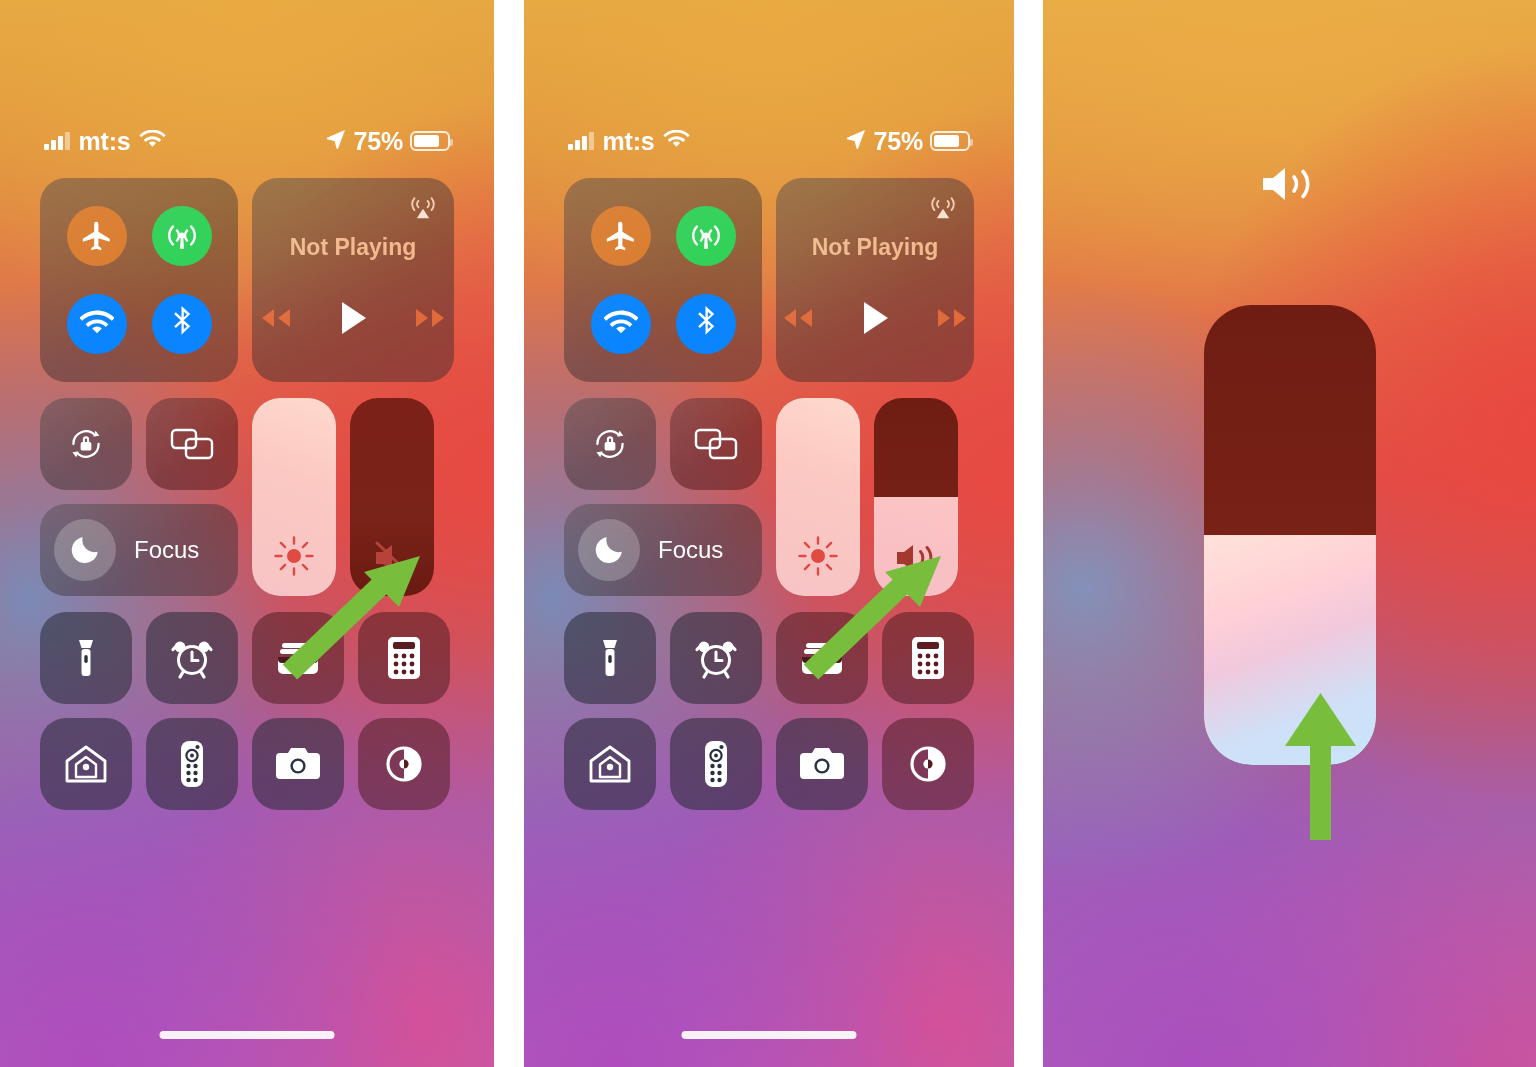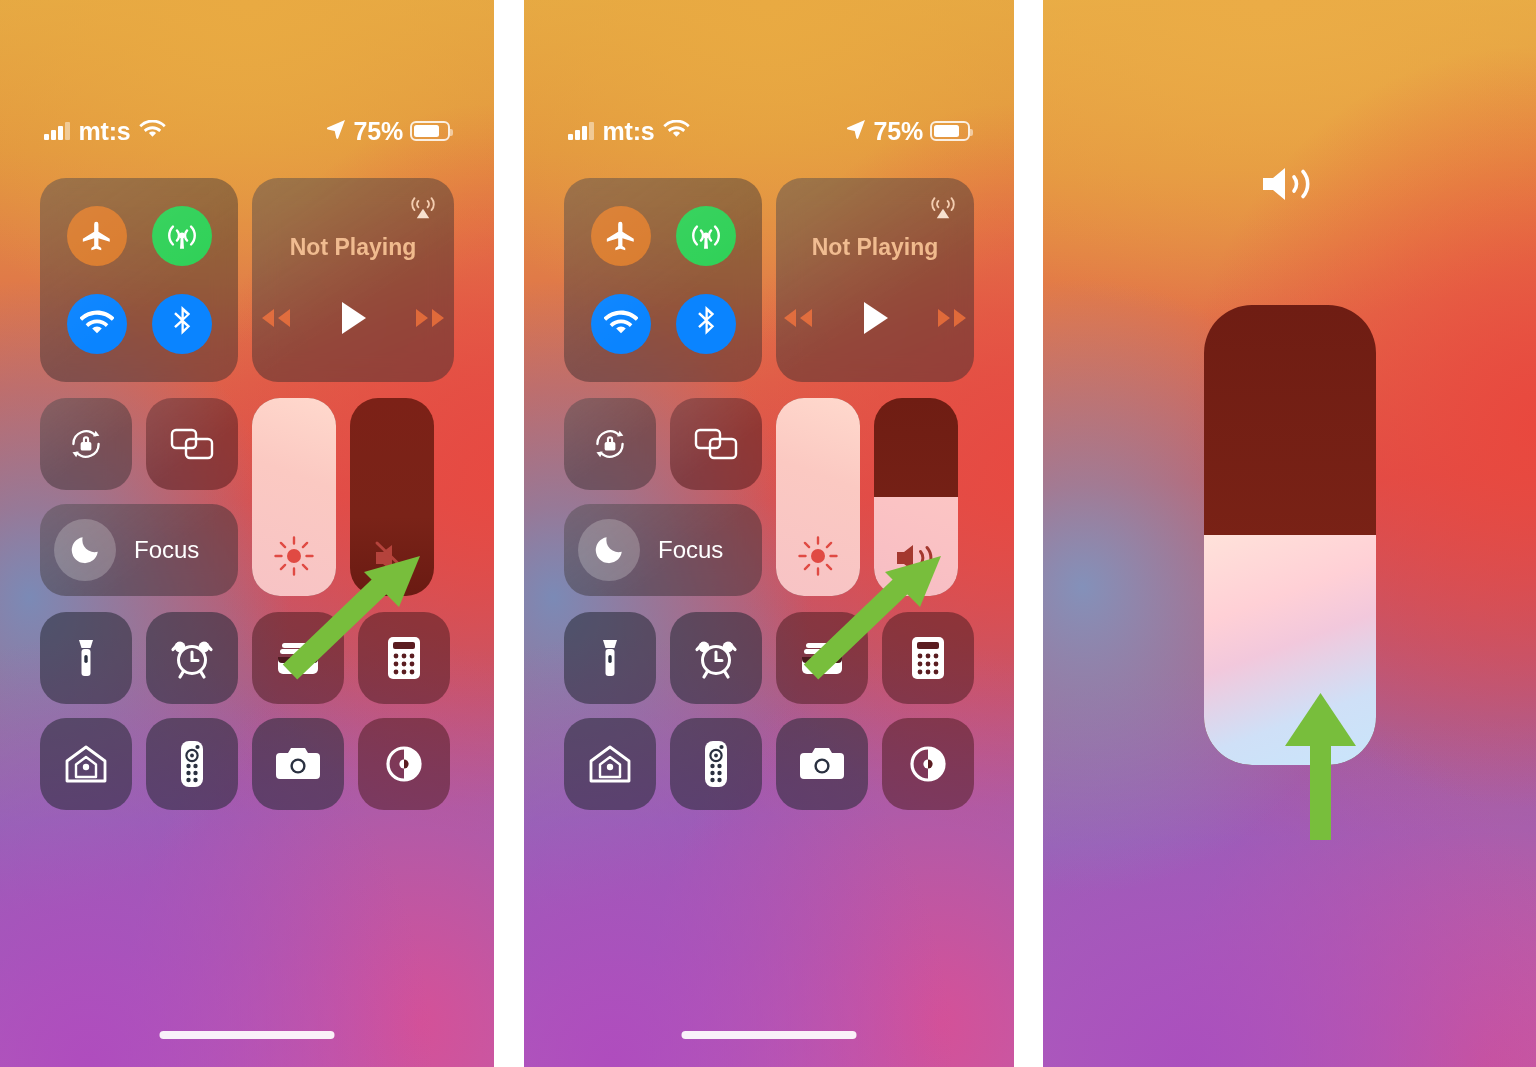--- a/index.html
+++ b/index.html
@@ -61,21 +61,21 @@
         #e49341 16%,
         #e27249 30%,
         #dd4f4b 45%,
         #bb5878 60%,
         #9764b5 78%,
         #ae64bb 100%);
   }
 
   
   .statusbar {
-    position: absolute; top: 114px; left: 0; right: 0;
+    position: absolute; top: 124px; left: 0; right: 0;
     height: 34px;
     display: flex; align-items: center;
     justify-content: space-between;
     padding: 0 44px;
     color: #ffffff;
     font-size: 25px;
     font-weight: bold;
     letter-spacing: -0.2px;
   }
   .sb-left, .sb-right { display: flex; align-items: center; gap: 9px; }

